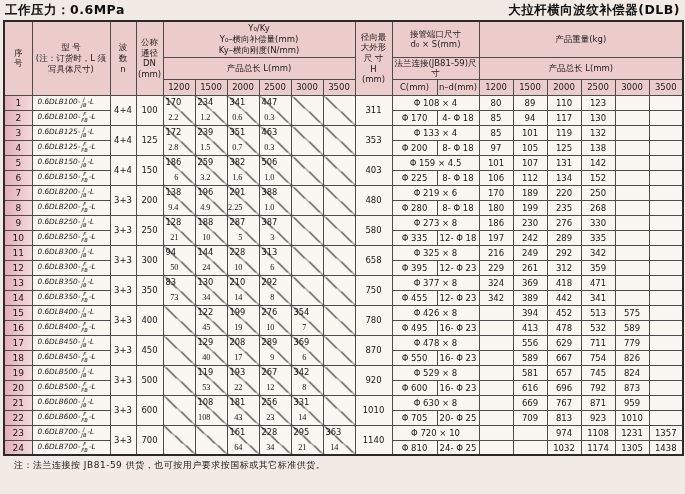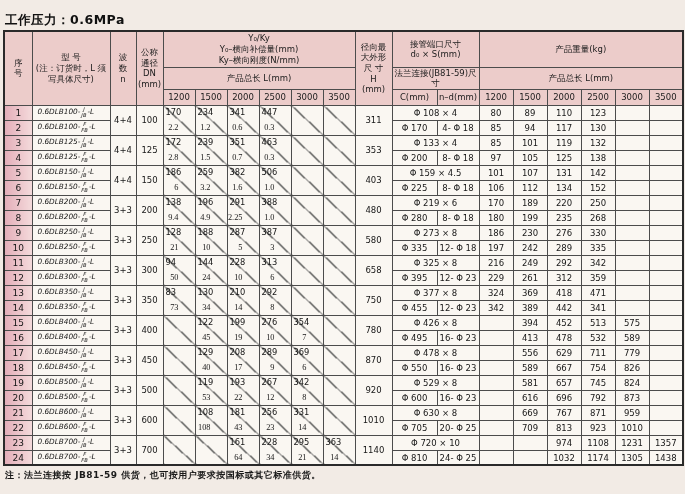--- a/index.html
+++ b/index.html
@@ -2,21 +2,21 @@
 <html><head>
 <meta charset="utf-8">
 <style>
   html,body{margin:0;padding:0;background:#dcd6cf;}
   .page{
     width:685px;height:494px;box-sizing:border-box;
     background:#f2ebe5;
     font-family:"DejaVu Sans","Liberation Sans",sans-serif;
     color:#111;position:relative;overflow:hidden;
   }
-  .titlebar{display:flex;justify-content:space-between;align-items:center;padding:12px 5px 1px 5px;height:17px;}
+  .titlebar{display:flex;justify-content:space-between;align-items:center;padding:2px 5px 1px 5px;height:17px;}
   .titlebar .t{font-size:12.5px;font-weight:bold;letter-spacing:.5px;white-space:nowrap;}
   table{border-collapse:collapse;table-layout:fixed;margin:0 3px;width:679px;border:2px solid #2a2a2a;}
   th,td{border:1px solid #4c4c4c;padding:0;text-align:center;overflow:hidden;}
   thead th{
     background:#ecccca;font-weight:normal;font-size:8.5px;line-height:1.25;
     white-space:pre-line;color:#1c1c1c;
   }
   tr.h1{height:36px;} tr.h2{height:16px;} tr.h3{height:16px;}
   tr.h2 th,tr.h3 th{font-size:8.5px;}
   th.small{font-size:7px;}
@@ -28,28 +28,29 @@
   td.model .frac b{font-weight:normal;font-size:5.2px;line-height:1.05;display:block;}
   td.yk{
     position:relative;
     background-image:linear-gradient(to right top,
       transparent calc(50% - 0.6px),#555 calc(50% - 0.6px),
       #555 calc(50% + 0.6px),transparent calc(50% + 0.6px));
   }
   td.yk i{font-style:normal;position:absolute;font-size:8.3px;line-height:1;}
   td.yk i.y{top:2px;left:2px;}
   td.yk i.k{bottom:2px;right:16px;font-family:Liberation Serif, serif;}
-  .footnote{font-size:9px;padding:3px 4px 0 5px;color:#1a1a1a;letter-spacing:.5px;font-weight:bold;}
+  .footnote{font-size:9px;padding:3px 4px 0 14px;color:#1a1a1a;letter-spacing:.5px;}
 </style>
 </head>
 <body>
 
 <div class="page">
   <div class="titlebar">
     <span class="t">工作压力：0.6MPa</span>
+    <span class="t">大拉杆横向波纹补偿器(DLB)</span>
   </div>
 
   <table>
     <colgroup>
       <col style="width:28px">
         <col style="width:78px">
         <col style="width:26px">
         <col style="width:27px">
       <col style="width:32px">
         <col style="width:32px">

